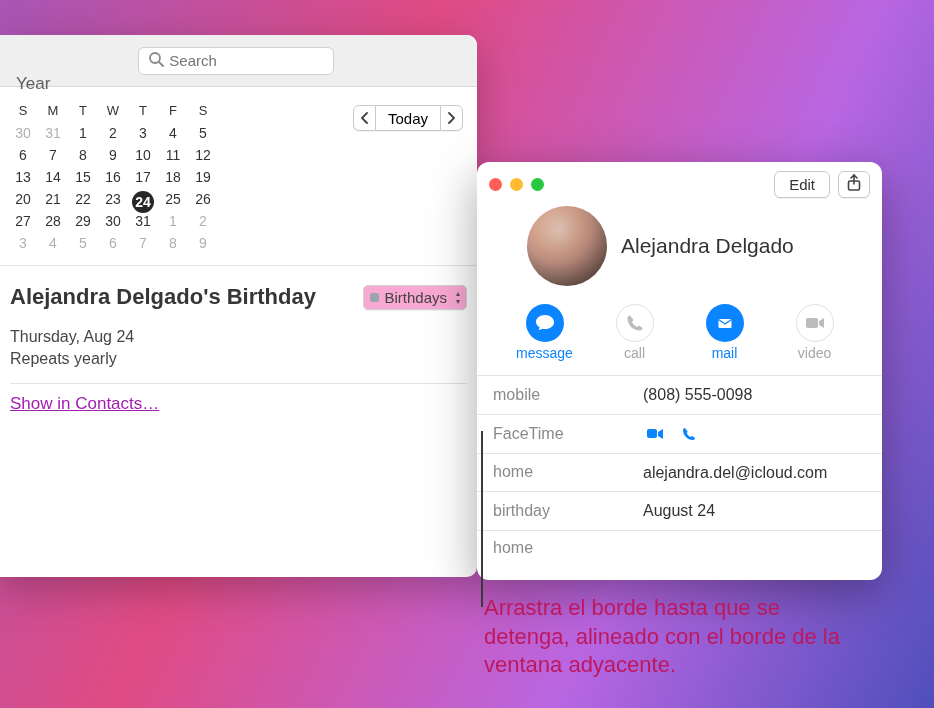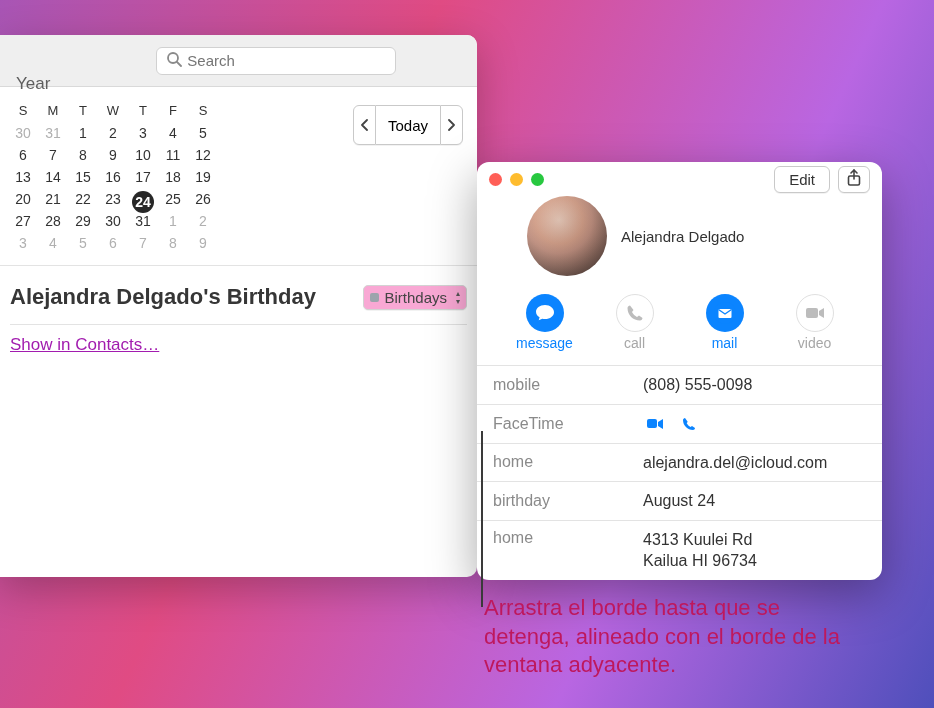--- a/index.html
+++ b/index.html
@@ -44,22 +44,22 @@
   }
   .cal-year {
     font-size: 17px;
     color: #5e5e5e;
     padding: 0 6px;
     margin-top: 47px;
   }
   .search-wrap {
     position: relative;
     flex: 0 0 auto;
-    margin-left: 90px;
-    width: 240px;
+    margin-left: 72px;
+    width: 196px;
   }
   .search-icon-cal {
     position: absolute;
     left: 10px;
     top: 50%;
     transform: translateY(-50%);
     pointer-events: none;
   }
   .search-icon-cal svg circle { stroke:#8a8a8a; fill:none; stroke-width:1.8;}
   .search-icon-cal svg line   { stroke:#8a8a8a; stroke-width:1.8; stroke-linecap:round;}
@@ -98,21 +98,21 @@
   .today-controls {
     display: flex;
     align-items: flex-start;
     gap: 0;
     margin-top: 2px;
     margin-right: 6px;
   }
   .seg-btn {
     background: #fff;
     border: 1px solid #c9c9c9;
-    height: 40px;
+    height: 26px;
     display: inline-flex;
     align-items: center;
     justify-content: center;
     font-size: 15px;
     padding: 0 8px;
     cursor: pointer;
     box-shadow: 0 1px 0 rgba(0,0,0,.05);
   }
   .seg-left { border-radius: 6px 0 0 6px; padding:0 6px; }
   .seg-mid { border-left:none; border-right:none; padding: 0 12px;}
@@ -210,21 +210,21 @@
     width:80px; height:80px; border-radius:50%; flex:0 0 auto;
     background: radial-gradient(circle at 40% 30%, #e9c9b8 0%, #d8a189 32%, #c69382 45%, #6a524a 80%);
     overflow:hidden;
     position:relative;
   }
   .avatar::after{
     content:"";
     position:absolute; inset:0;
     background: linear-gradient(130deg, rgba(255,255,255,.1) 0%, rgba(0,0,0,.15) 80%);
   }
-  .con-name { font-size:15px; color:#333; }
+  .con-name { font-size:21px; color:#333; }
   .con-actions { display:flex; gap:28px; justify-content:center; padding: 6px 0 14px; }
   .act { width:62px; display:flex; flex-direction:column; align-items:center; gap:3px; cursor:pointer;}
   .act .circ {
     width:38px; height:38px; border-radius:50%;
     display:flex; align-items:center; justify-content:center;
   }
   .circ.active { background:#0b84ff; }
   .circ.inactive { background:#fff; border:1px solid #e0e0e0;}
   .act .lbl { font-size:14px; }
   .lbl.active{ color:#0b84ff; } .lbl.inactive{ color:#a7a7a7;}
@@ -343,20 +343,24 @@
       <div class="event-title">Alejandra Delgado's Birthday</div>
       <div class="event-calselect">
         <span class="sq-dot"></span>
         <span>Birthdays</span>
         <span class="updown">
             <span>▴</span>
             <span>▾</span>
           </span>
       </div>
     </div>
+    <div class="event-meta">
+      <div>Thursday, Aug 24</div>
+      <div>Repeats yearly</div>
+    </div>
     <div class="event-block-sep"></div>
     <span class="show-contacts">Show in Contacts…</span>
   </div>
 </div>
 
 <div class="callout-line"></div>
 <div class="callout-text">Arrastra el borde hasta que se detenga, alineado con el borde de la ventana adyacente.</div>
 
 <div class="con-window">
   <div class="con-titlebar">
@@ -450,17 +454,15 @@
     <div class="drow">
       <div class="k">home</div>
       <div class="v">alejandra.del@icloud.com</div>
     </div>
     <div class="drow">
       <div class="k">birthday</div>
       <div class="v">August 24</div>
     </div>
     <div class="drow" style="align-items:flex-start;">
       <div class="k">home</div>
-      <div class="v">4313 Kuulei Rd
-Kailua HI 96734</div>
     </div>
   </div>
 </div>
 
 </body></html>

